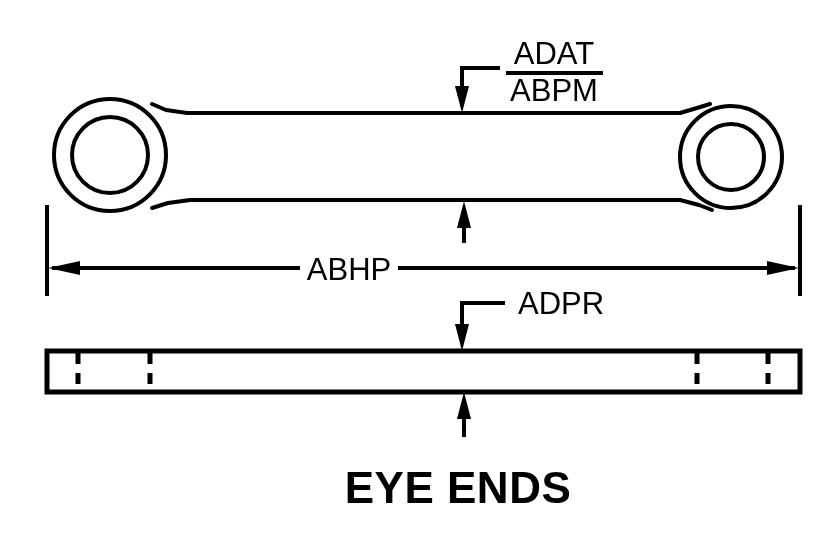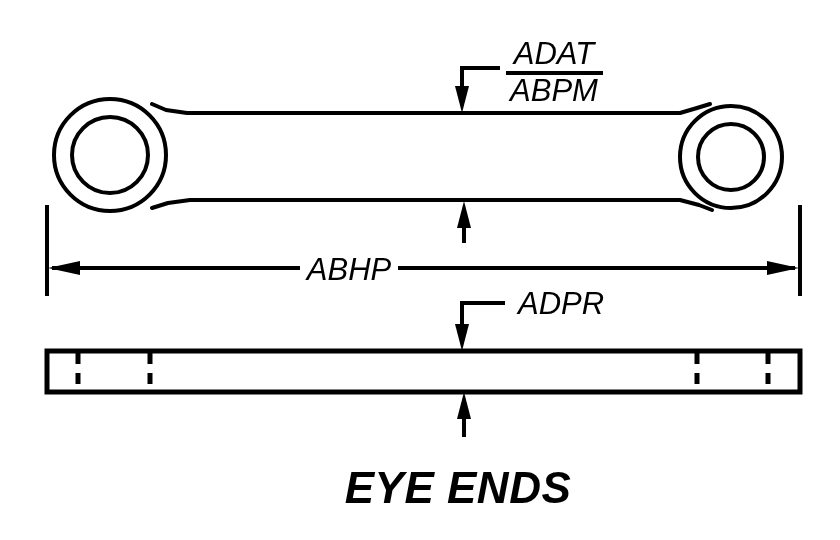--- a/index.html
+++ b/index.html
@@ -11,21 +11,20 @@
     width: 840px;
     height: 540px;
     overflow: hidden;
     font-family: "Liberation Sans", sans-serif;
   }
   #drawing-root {
     position: relative;
     width: 840px;
     height: 540px;
     background: #ffffff;
-    font-style: italic;
   }
   #drawing-svg {
     position: absolute;
     top: 0;
     left: 0;
     width: 840px;
     height: 540px;
   }
   .lbl {
     font-family: "Liberation Sans", sans-serif;

